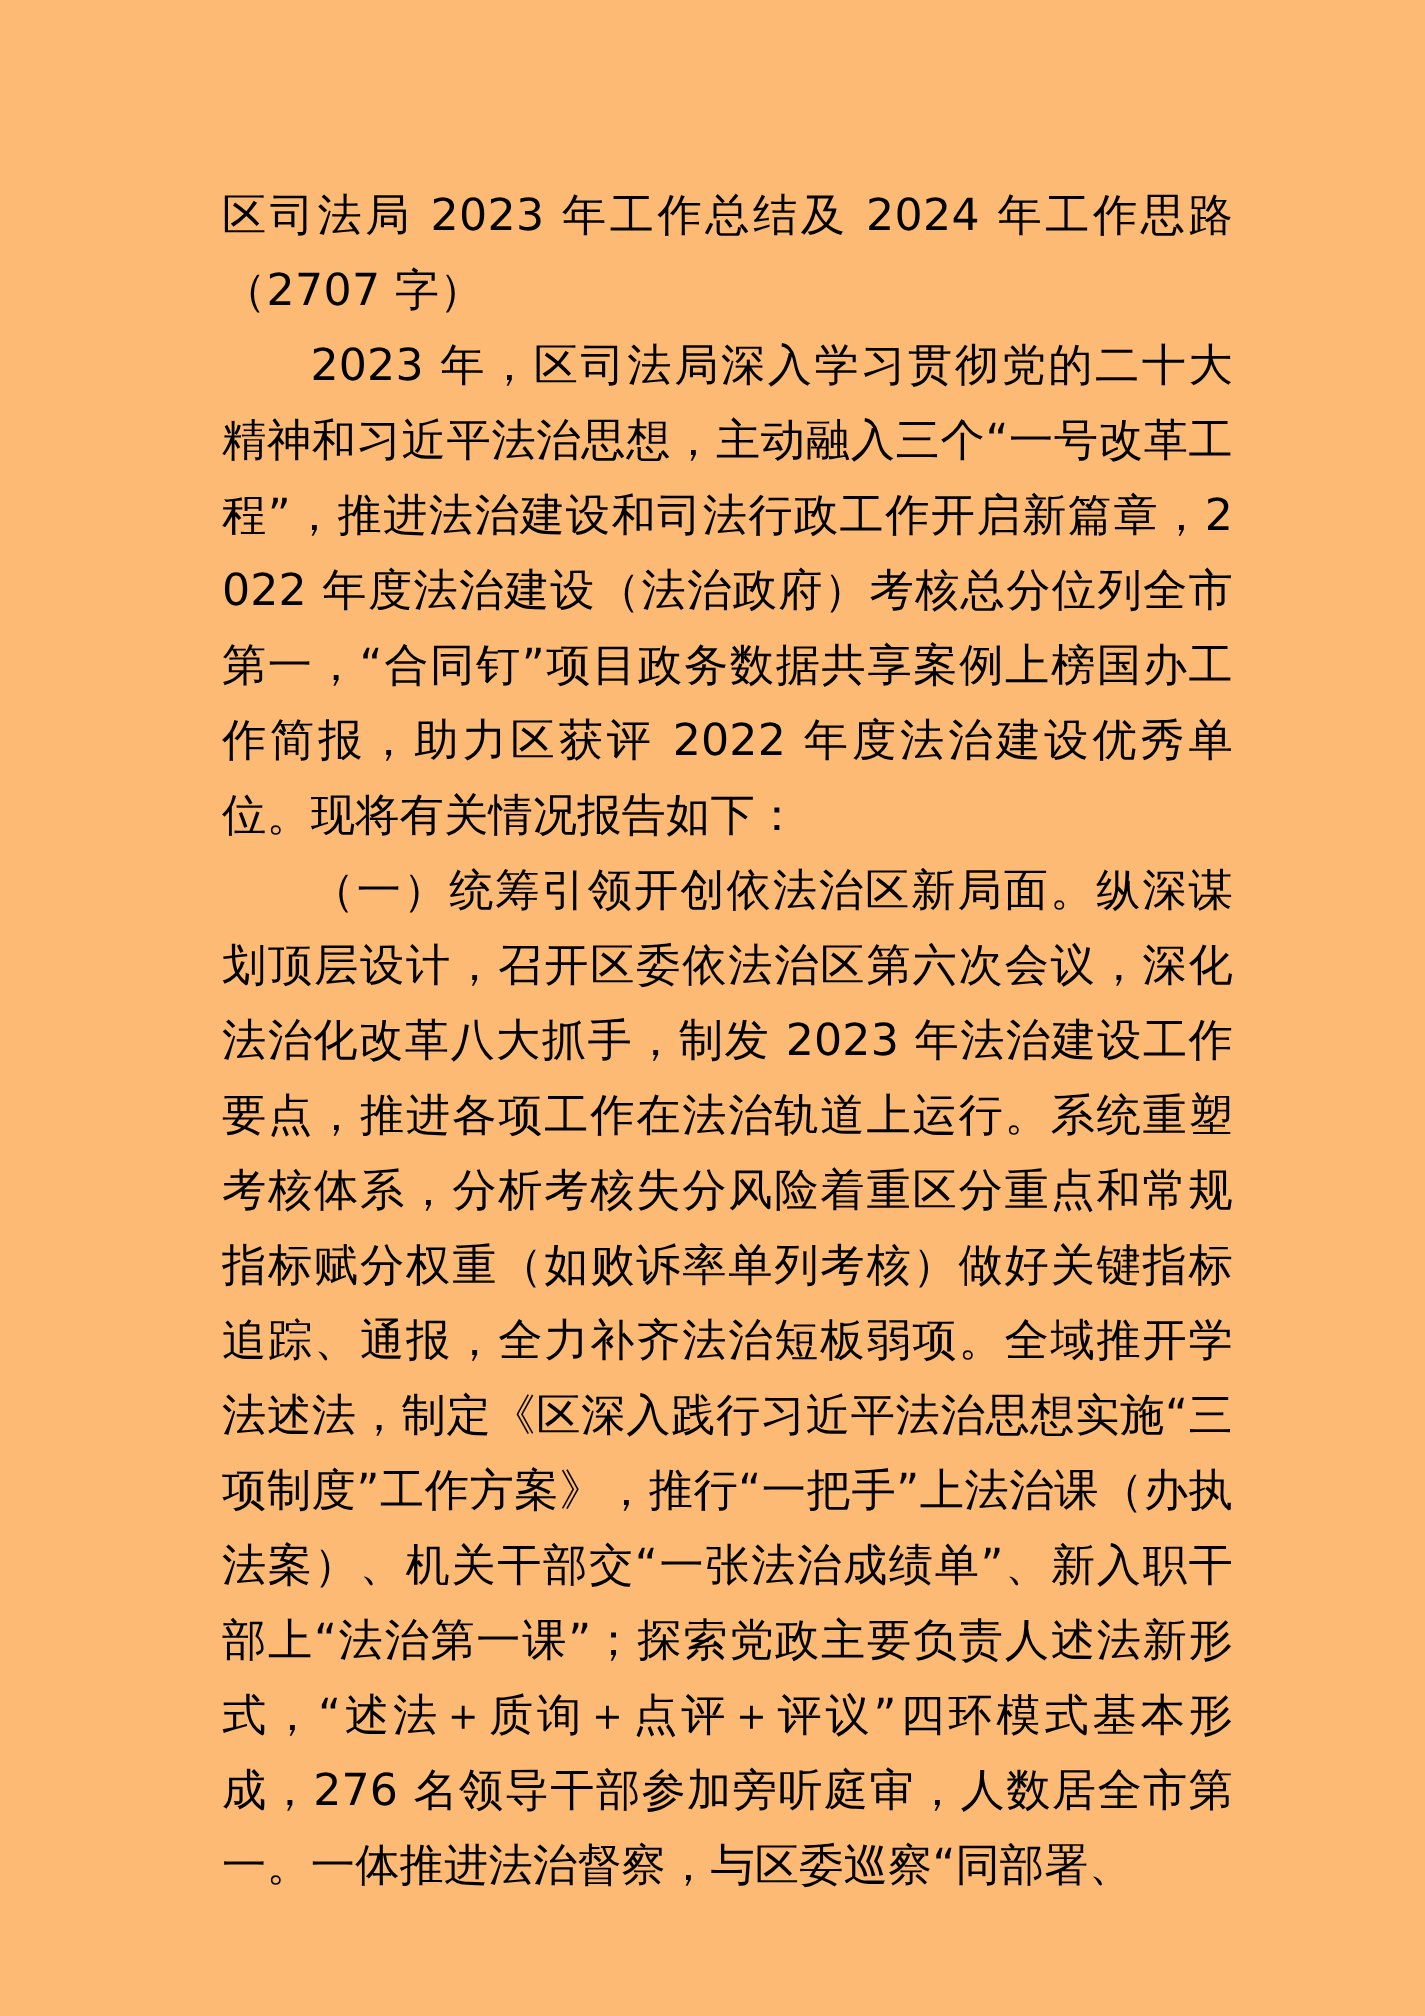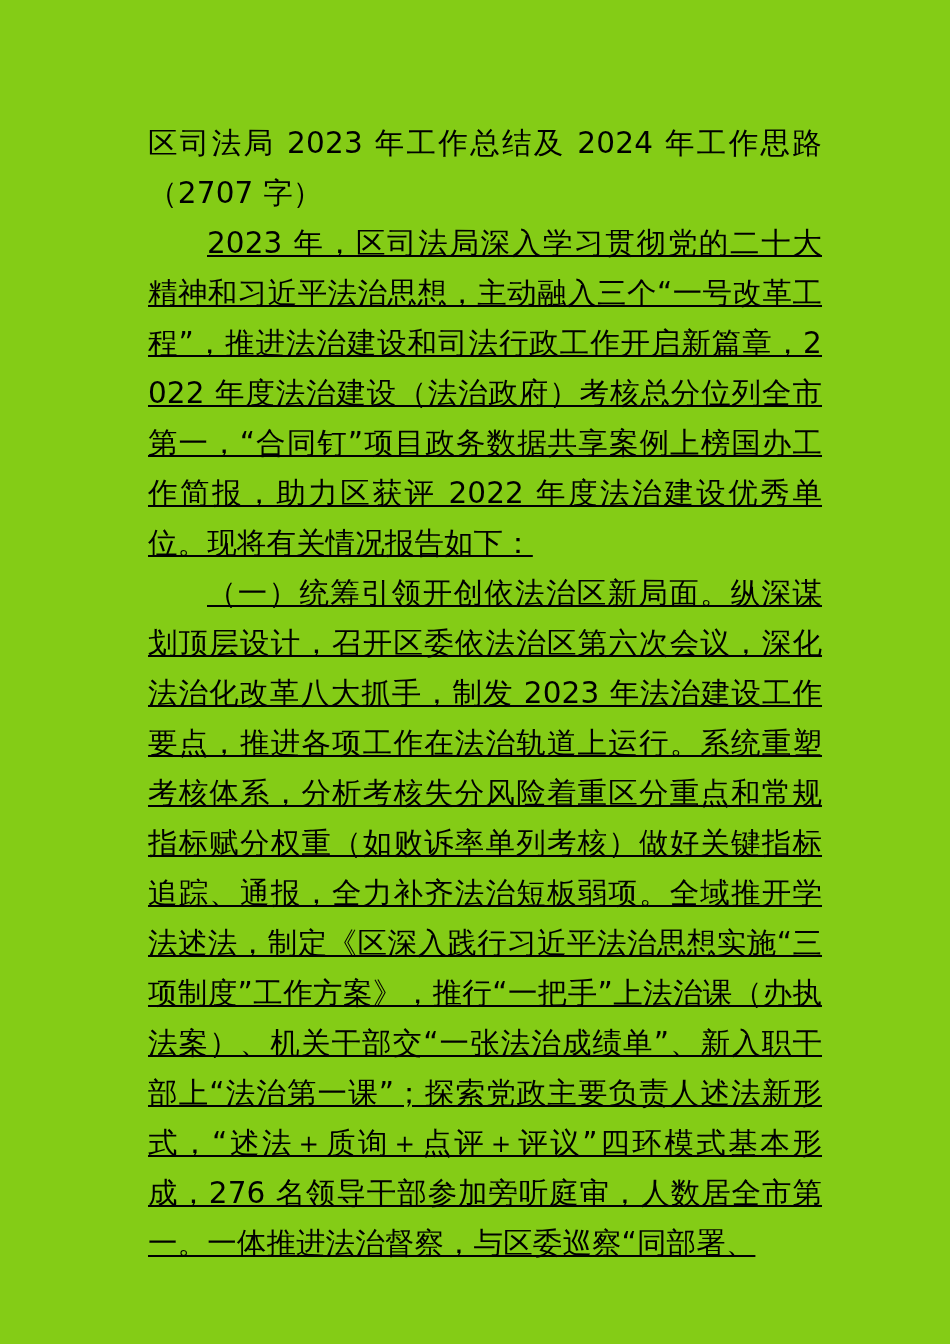--- a/index.html
+++ b/index.html
@@ -42,30 +42,29 @@
   .para {
     font-size: 29.5px;
     line-height: 50px;
     font-weight: 400;
     letter-spacing: 0.1px;
     text-align: justify;
     text-justify: inter-ideograph;
     text-indent: 2em;
     margin: 0;
     word-break: break-all;
-    text-decoration: underline;
   }
   .para.heading-1 {
     text-indent: 2em;
   }
 </style>
 </head>
 <body style="background: rgb(255, 255, 255); color: rgb(0, 0, 0);">
 
-<div class="page" style="background: #84cc16;">
+<div class="page" style="background: #fdba74;">
   <div class="doc-body">
 
     <h1 class="doc-title">区司法局 2023 年工作总结及 2024 年工作思路（2707 字）</h1>
 
     <p class="para">2023 年，区司法局深入学习贯彻党的二十大精神和习近平法治思想，主动融入三个“一号改革工程”，推进法治建设和司法行政工作开启新篇章，2022 年度法治建设（法治政府）考核总分位列全市第一，“合同钉”项目政务数据共享案例上榜国办工作简报，助力区获评 2022 年度法治建设优秀单位。现将有关情况报告如下：</p>
 
 
     <p class="para">（一）统筹引领开创依法治区新局面。纵深谋划顶层设计，召开区委依法治区第六次会议，深化法治化改革八大抓手，制发 2023 年法治建设工作要点，推进各项工作在法治轨道上运行。系统重塑考核体系，分析考核失分风险着重区分重点和常规指标赋分权重（如败诉率单列考核）做好关键指标追踪、通报，全力补齐法治短板弱项。全域推开学法述法，制定《区深入践行习近平法治思想实施“三项制度”工作方案》，推行“一把手”上法治课（办执法案）、机关干部交“一张法治成绩单”、新入职干部上“法治第一课”；探索党政主要负责人述法新形式，“述法＋质询＋点评＋评议”四环模式基本形成，276 名领导干部参加旁听庭审，人数居全市第一。一体推进法治督察，与区委巡察“同部署、</p>
 
   </div>

